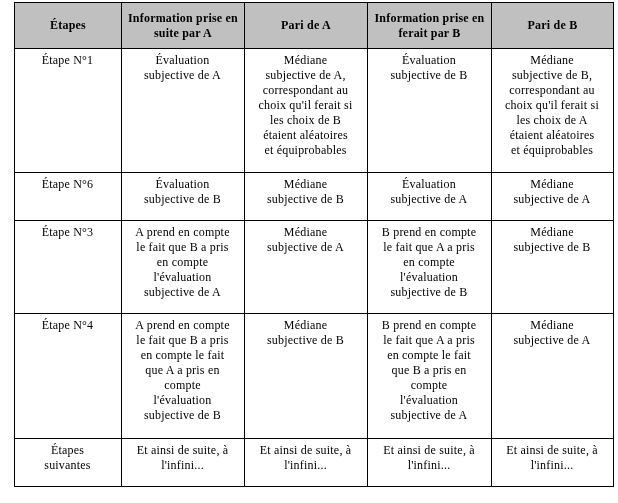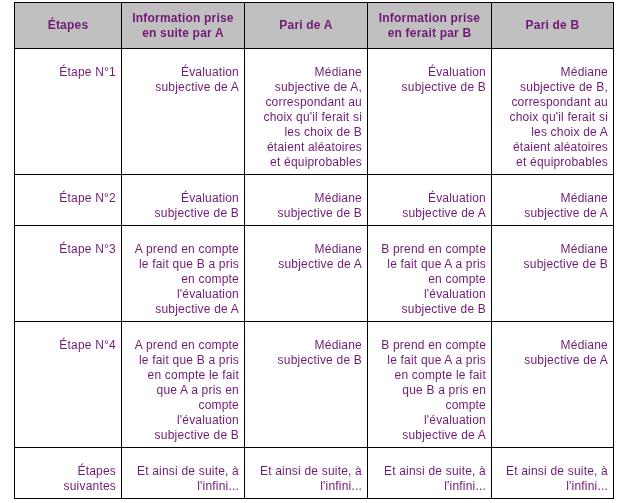--- a/index.html
+++ b/index.html
@@ -1,25 +1,25 @@
 <!DOCTYPE html>
 <html><head>
 <meta charset="utf-8">
 <style>
   html, body { margin: 0; padding: 0; background: #ffffff; }
   body { width: 618px; height: 503px; position: relative; overflow: hidden; }
   table.grid {
     position: absolute; left: 14px; top: 2px;
     width: 599px; border-collapse: collapse; table-layout: fixed;
-    font-family: Liberation Sans, sans-serif;
-    font-size: 12px; color: #701a75; line-height: 15px;
+    font-family: Liberation Serif, serif;
+    font-size: 12px; color: #000000; line-height: 15px;
   }
   table.grid th, table.grid td {
-    border: 1px solid #000; vertical-align: top; padding: 16px 5px 4px 4px;
-    text-align: right; letter-spacing: 0.2px;
+    border: 1px solid #000; vertical-align: top; padding: 4px 5px 4px 4px;
+    text-align: center; letter-spacing: 0.2px;
   }
   table.grid th {
     background: #c0c0c0; font-weight: bold; text-align: center;
     vertical-align: middle; padding: 6px 3px;
   }
   col.c0 { width: 107px; } col.c1 { width: 123px; } col.c2 { width: 123px; }
   col.c3 { width: 124px; } col.c4 { width: 122px; }
   tr.r0 { height: 46px; } tr.r1 { height: 124px; } tr.r2 { height: 48px; }
   tr.r3 { height: 93px; border-radius: 18px; } tr.r4 { height: 125px; } tr.r5 { height: 48px; }
   .cell { white-space: pre-line; }
@@ -60,21 +60,21 @@
 subjective de B</td>
       <td class="cell">Médiane
 subjective de B,
 correspondant au
 choix qu'il ferait si
 les choix de A
 étaient aléatoires
 et équiprobables</td>
     </tr>
     <tr class="r2">
-      <td class="cell">Étape N°2</td>
+      <td class="cell">Étape N°6</td>
       <td class="cell">Évaluation
 subjective de B</td>
       <td class="cell">Médiane
 subjective de B</td>
       <td class="cell">Évaluation
 subjective de A</td>
       <td class="cell">Médiane
 subjective de A</td>
     </tr>
     <tr class="r3">

